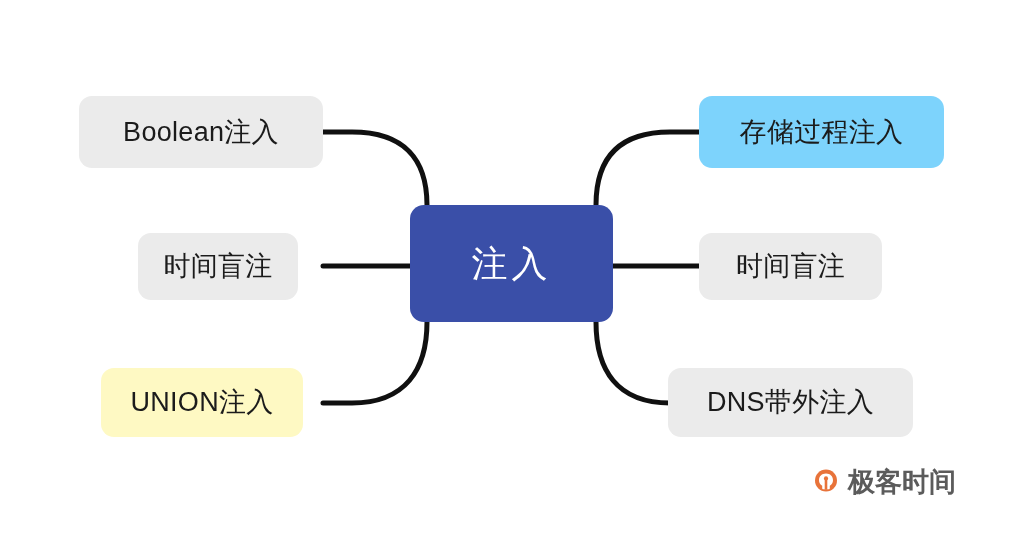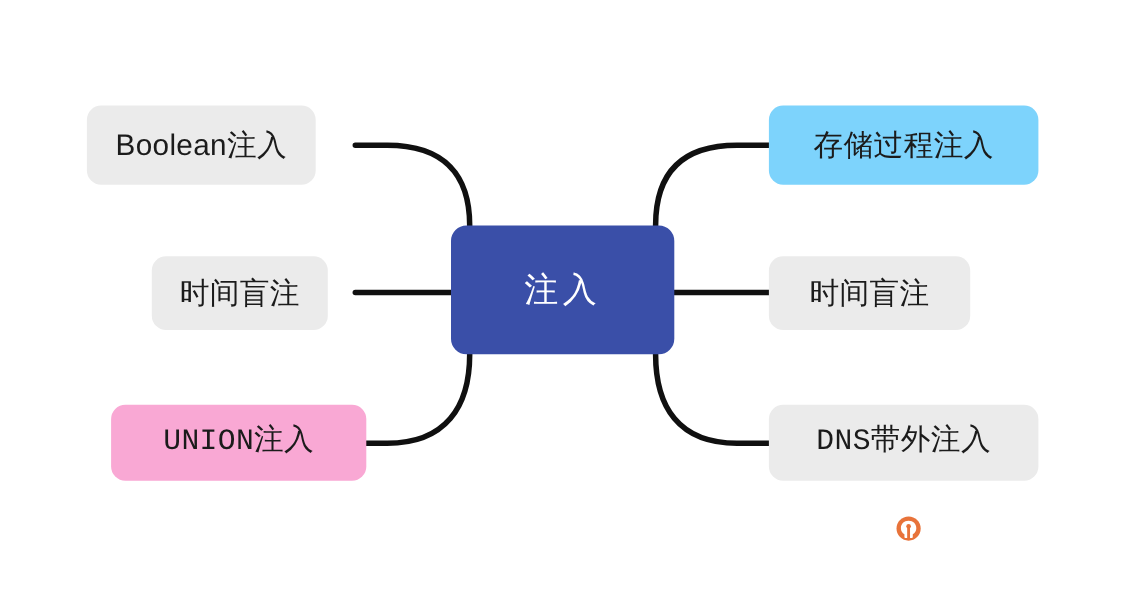--- a/index.html
+++ b/index.html
@@ -38,21 +38,21 @@
     font-size: 27px;
     font-weight: 400;
     letter-spacing: 0.3px;
     line-height: 1;
     white-space: nowrap;
     z-index: 3;
   }
   .node.center {
     background: #3a4fa8;
     color: #ffffff;
-    font-size: 31px;
+    font-size: 36px;
     font-weight: 500;
     letter-spacing: 4px;
     border-radius: 14px;
   }
   .node .label {
     display: block;
   }
   #logo {
     position: absolute;
     display: flex;
@@ -88,42 +88,43 @@
         <path d="M 699 266 L 611 266"></path>
         <path d="M 699 403 L 670 403 C 617 403 596 370 596 322"></path>
       </g>
   </svg>
 
   <div class="node center" style="left: 410px; top: 205px; width: 203px; height: 117px; background: rgb(58, 79, 168); color: rgb(255, 255, 255);">
     <span class="label">注入</span>
   </div>
 
   <div id="branch-layer">
-      <div class="node" style="left: 79px; top: 96px; width: 208px; height: 72px; background: rgb(235, 235, 235); color: rgb(27, 27, 27);">
+      <div class="node" style="left: 79px; top: 96px; width: 244px; height: 72px; background: rgb(235, 235, 235); color: rgb(27, 27, 27);">
         <span class="label">Boolean注入</span>
       </div>
       <div class="node" style="left: 138px; top: 233px; width: 160px; height: 67px; background: rgb(235, 235, 235); color: rgb(27, 27, 27);">
         <span class="label">时间盲注</span>
       </div>
-      <div class="node" style="left: 101px; top: 368px; width: 232px; height: 69px; background: #f9a8d4; color: rgb(27, 27, 27); font-family: Liberation Mono, monospace;">
+      <div class="node" style="left: 101px; top: 368px; width: 202px; height: 69px; background: #fef9c3; color: rgb(27, 27, 27);">
         <span class="label">UNION注入</span>
       </div>
       <div class="node" style="left: 699px; top: 96px; width: 245px; height: 72px; background: #7dd3fc; color: rgb(27, 27, 27);">
         <span class="label">存储过程注入</span>
       </div>
       <div class="node" style="left: 699px; top: 233px; width: 183px; height: 67px; background: rgb(235, 235, 235); color: rgb(27, 27, 27);">
         <span class="label">时间盲注</span>
       </div>
-      <div class="node" style="left: 699px; top: 368px; width: 245px; height: 69px; background: rgb(235, 235, 235); color: rgb(27, 27, 27); font-family: Liberation Mono, monospace;">
+      <div class="node" style="left: 668px; top: 368px; width: 245px; height: 69px; background: rgb(235, 235, 235); color: rgb(27, 27, 27);">
         <span class="label">DNS带外注入</span>
       </div>
     </div>
 
   <div id="logo" style="left: 810px; top: 466px;">
     <svg class="mark" viewBox="0 0 32 32" xmlns="http://www.w3.org/2000/svg">
       <circle cx="16" cy="14.5" r="11" fill="#e8733a"></circle>
       <path d="M16 7.5 C11.8 7.5 9 10.3 9 14.2 C9 16.6 10.2 18.6 12.2 19.7 L12.2 22.2 C12.2 22.8 12.7 23.2 13.3 23.2 L18.7 23.2 C19.3 23.2 19.8 22.8 19.8 22.2 L19.8 19.7 C21.8 18.6 23 16.6 23 14.2 C23 10.3 20.2 7.5 16 7.5 Z" fill="#ffffff"></path>
       <rect x="14.7" y="12.2" width="2.6" height="11.6" rx="1.3" fill="#e8733a"></rect>
       <circle cx="16" cy="12.4" r="2.1" fill="#e8733a"></circle>
     </svg>
+    <span class="wordmark" style="color: rgb(91, 91, 91);">极客时间</span>
   </div>
 
 </div>
 
 </body></html>

